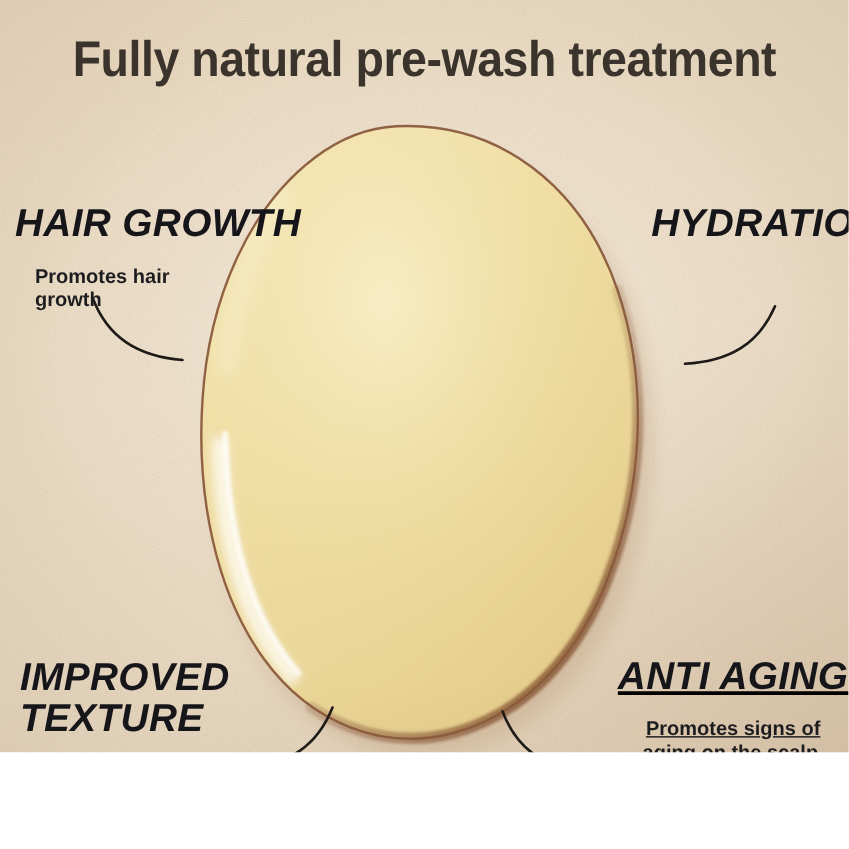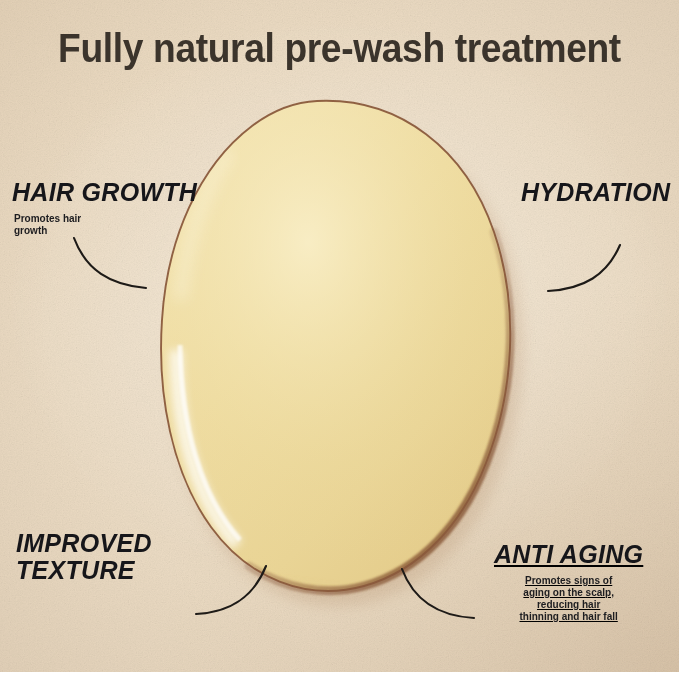--- a/index.html
+++ b/index.html
@@ -3,21 +3,21 @@
 <meta charset="utf-8">
 <style>
   html, body {
     margin: 0;
     padding: 0;
     background: #ffffff;
   }
   #poster {
     position: relative;
     width: 679px;
-    height: 672px;
+    height: 602px;
     overflow: hidden;
     background-color: #ecdcc4;
     background-image:
       radial-gradient(ellipse 70% 60% at 50% 45%, rgba(255,250,240,0.55) 0%, rgba(255,250,240,0) 70%),
       radial-gradient(ellipse 120% 90% at 100% 100%, rgba(196,168,136,0.30) 0%, rgba(196,168,136,0) 65%),
       radial-gradient(ellipse 110% 80% at 0% 0%, rgba(236,218,191,0.5) 0%, rgba(236,218,191,0) 60%);
     font-family: "Liberation Sans", sans-serif;
     -webkit-font-smoothing: antialiased;
   }
   
@@ -58,39 +58,39 @@
     width: 679px; height: 679px;
     pointer-events: none;
   }
 
   
   .callout { position: absolute; }
   .callout .head {
     font-family: "Liberation Sans", sans-serif;
     font-weight: 700;
     font-style: italic;
-    font-size: 25px;
+    font-size: 31px;
     letter-spacing: 0.3px;
     color: #16161a;
     line-height: 1.06;
     white-space: pre-line;
-    margin: 16px 0 7px 0;
+    margin: 0 0 7px 0;
   }
   .callout .body {
     font-family: "Liberation Sans", sans-serif;
     font-weight: 700;
-    font-size: 10px;
+    font-size: 16px;
     line-height: 1.22;
     color: #1d1d20;
     white-space: pre-line;
-    margin: 2px;
+    margin: 16px;
   }
   #c-hair   { left: 12px;  top: 163px; text-align: left; }
   #c-hydra  { left: 521px; top: 163px; text-align: center; }
-  #c-improved { left: 16px;  top: 514px; text-align: left; }
+  #c-improved { left: 16px;  top: 526px; text-align: left; }
   #c-anti   { left: 494px; top: 525px; text-align: center; text-decoration: underline; }
 
   #arcs { position: absolute; inset: 0; pointer-events: none; }
 </style>
 </head>
 <body>
 
 <div id="poster">
 
   <svg id="grain" viewBox="0 0 679 679" preserveAspectRatio="none">

